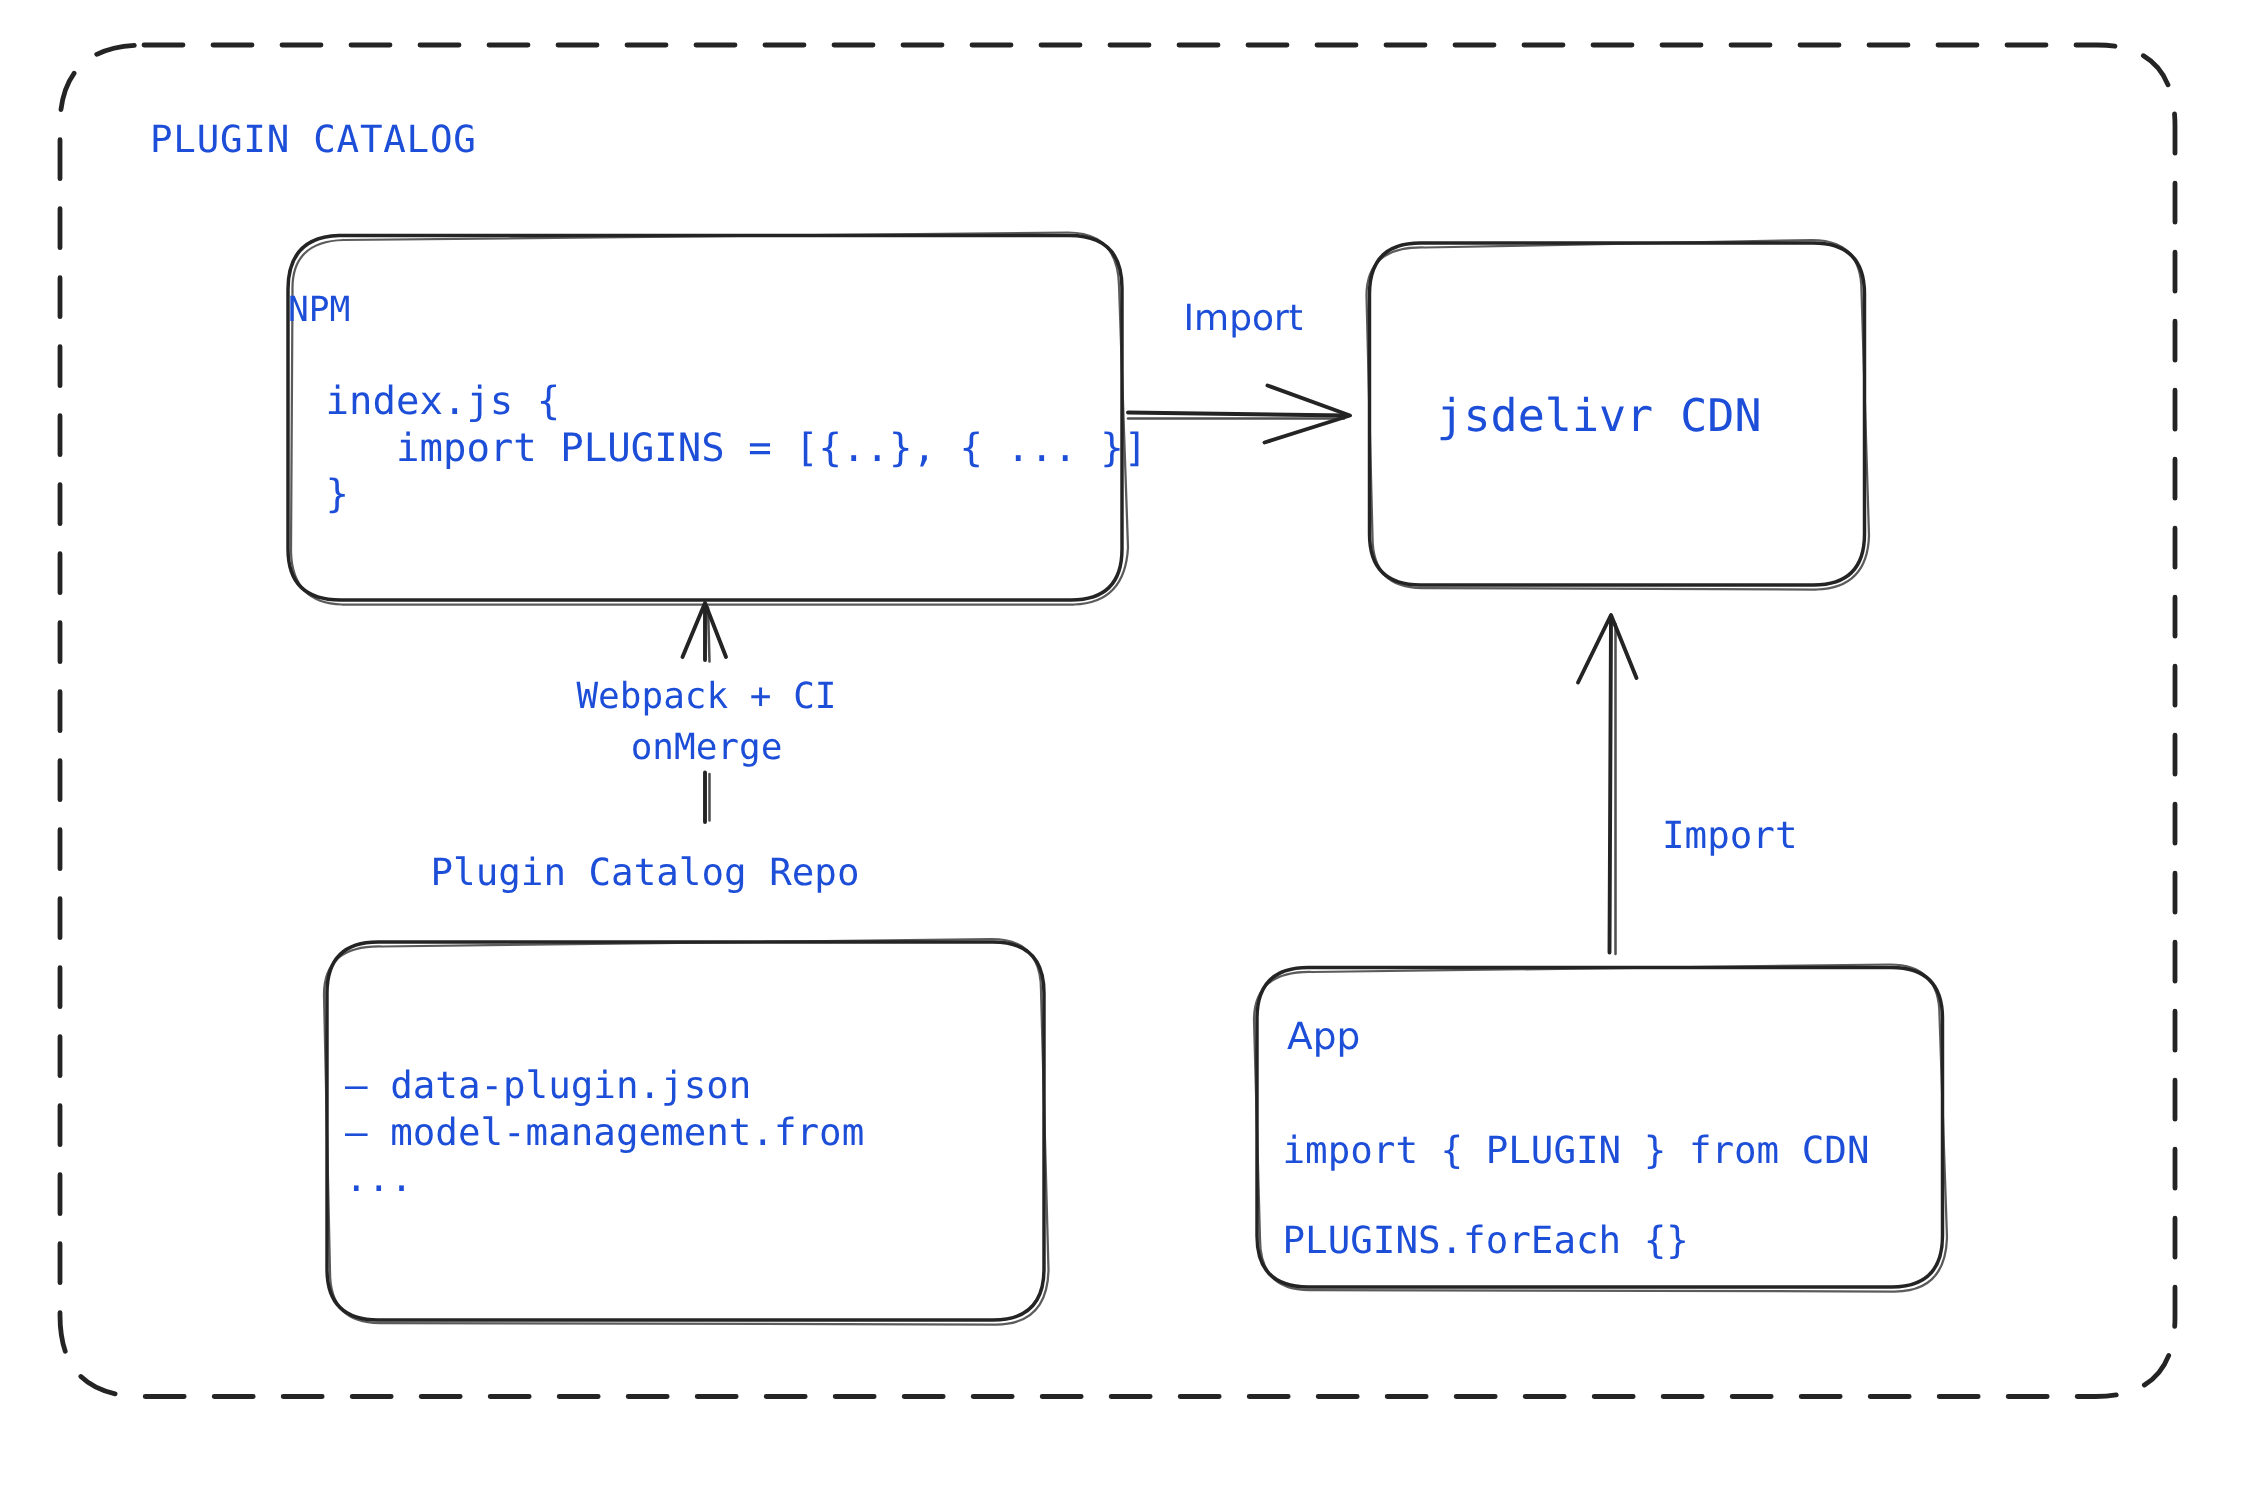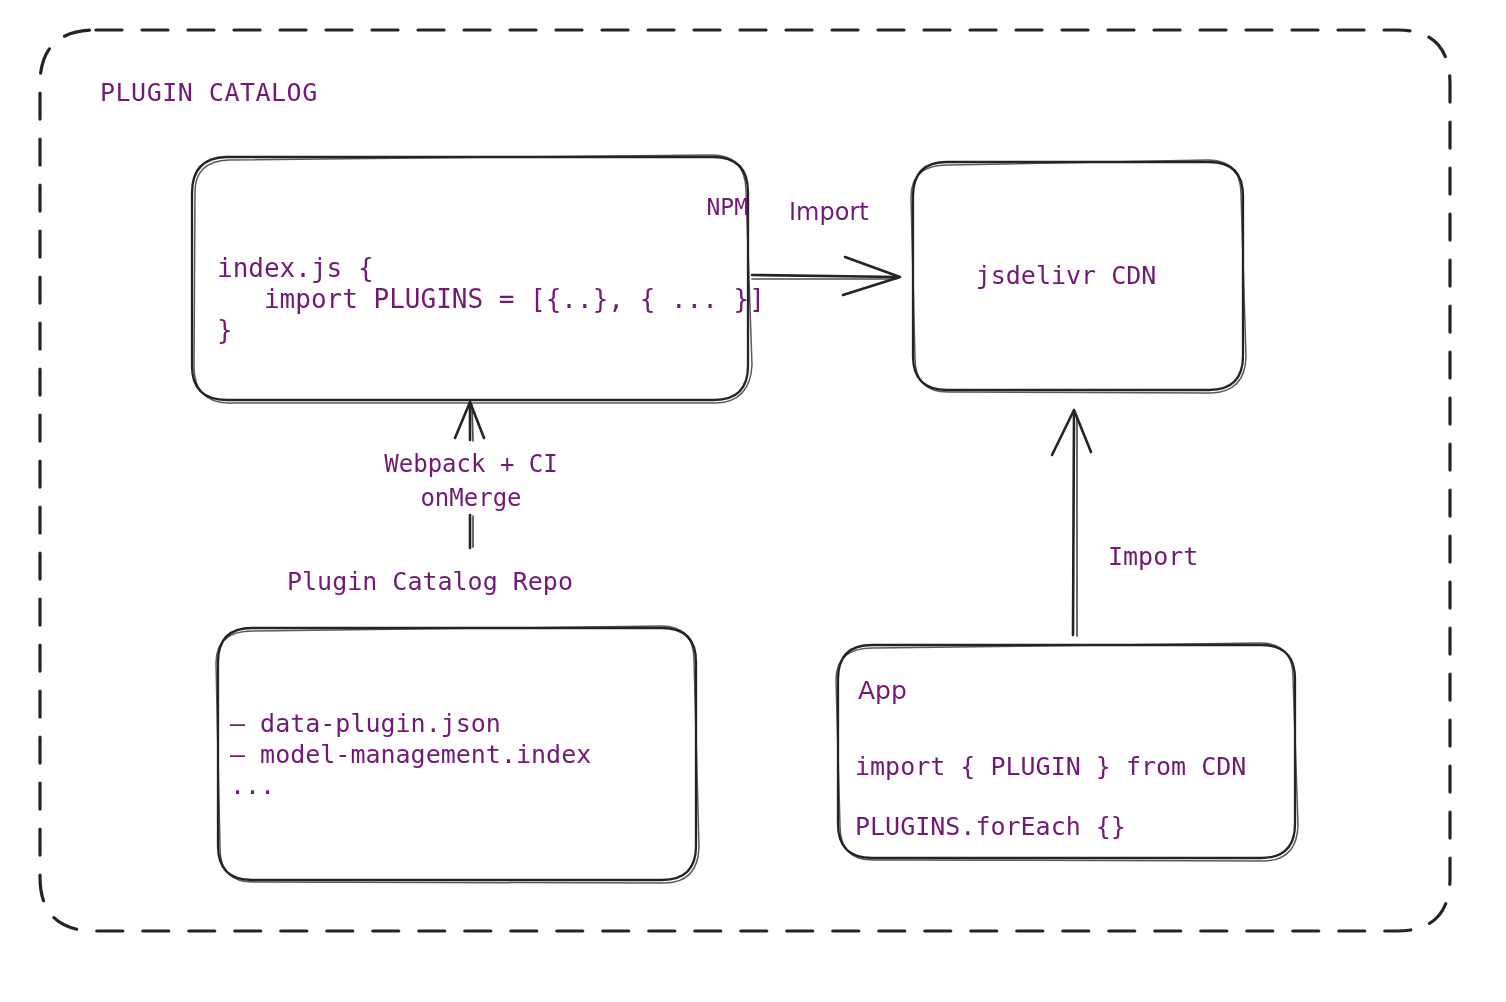--- a/index.html
+++ b/index.html
@@ -18,21 +18,21 @@
   }
   #canvas {
     position: absolute;
     top: 0; left: 0;
     width: 1506px;
     height: 1002px;
   }
   .lbl {
     position: absolute;
     white-space: pre;
-    color: #701a75;
+    color: #1d4ed8;
     line-height: 1.0;
   }
   .mono {
     font-family: "DejaVu Sans Mono", "Liberation Mono", monospace;
   }
   .sans {
     font-family: "DejaVu Sans", "Liberation Sans", sans-serif;
   }
 
   
@@ -41,37 +41,37 @@
     top: 80px;
     font-size: 25px;
     letter-spacing: 0.5px;
   }
 
   
   #npm-title {
     left: 192px;
     top: 196px;
     width: 556px;
-    text-align: right;
+    text-align: left;
     font-size: 23px;
   }
   #npm-code {
     left: 217px;
     top: 253px;
     font-size: 26px;
     line-height: 31px;
   }
 
   
   #cdn-title {
     left: 913px;
     top: 263px;
     width: 306px;
     text-align: center;
-    font-size: 25px;
+    font-size: 30px;
   }
 
   
   #cache-label {
     left: 789px;
     top: 200px;
     font-size: 24px;
   }
   #build-label {
     left: 373px;
@@ -190,16 +190,16 @@
 <div class="lbl mono" id="cdn-title">jsdelivr CDN</div>
 
 <div class="lbl sans" id="cache-label">Import</div>
 
 <div class="lbl mono" id="build-label"><span>Webpack + CI</span><br><span>onMerge</span></div>
 
 <div class="lbl mono" id="repo-label">Plugin Catalog Repo</div>
 
 <div class="lbl mono" id="import-label">Import</div>
 
-<div class="lbl mono" id="repo-files"><span>– data-plugin.json</span><br><span>– model-management.index</span><br><span>...</span></div>
+<div class="lbl mono" id="repo-files"><span>– data-plugin.json</span><br><span>– model-management.from</span><br><span>...</span></div>
 
 <div class="lbl sans" id="app-title">App</div>
 <div class="lbl mono" id="app-code"><span>import { PLUGIN } from CDN</span><br><span>PLUGINS.forEach {}</span></div>
 
 </body></html>

